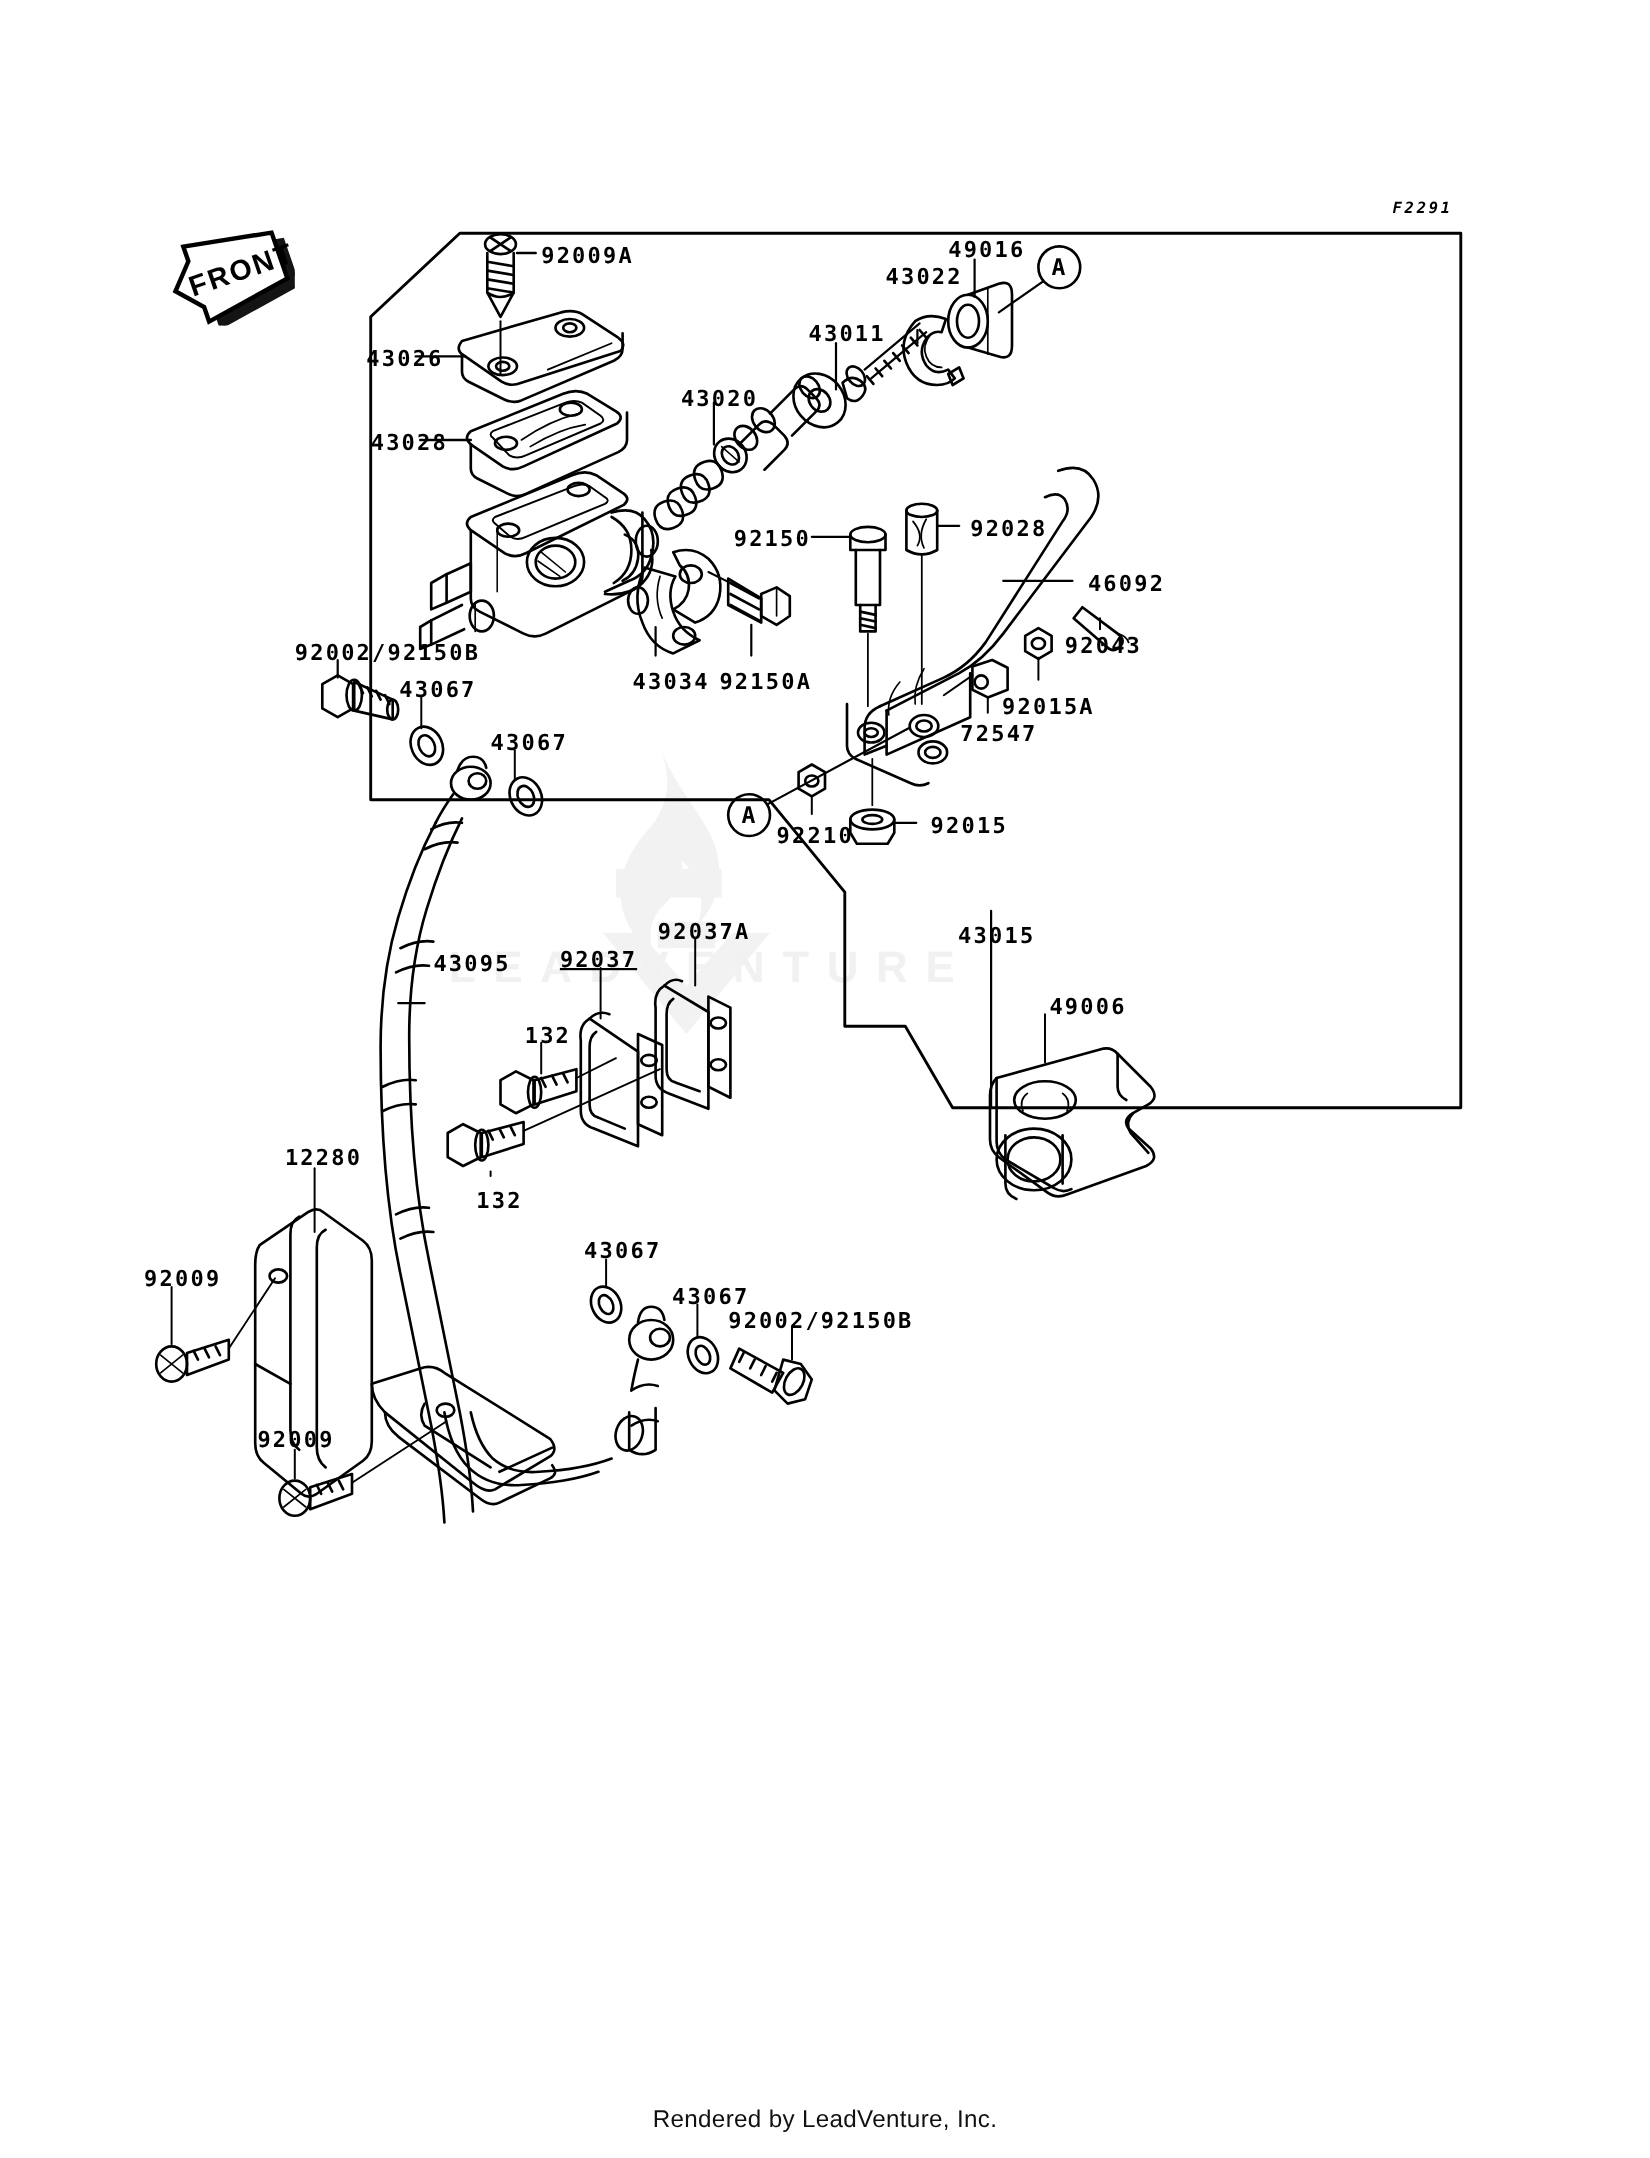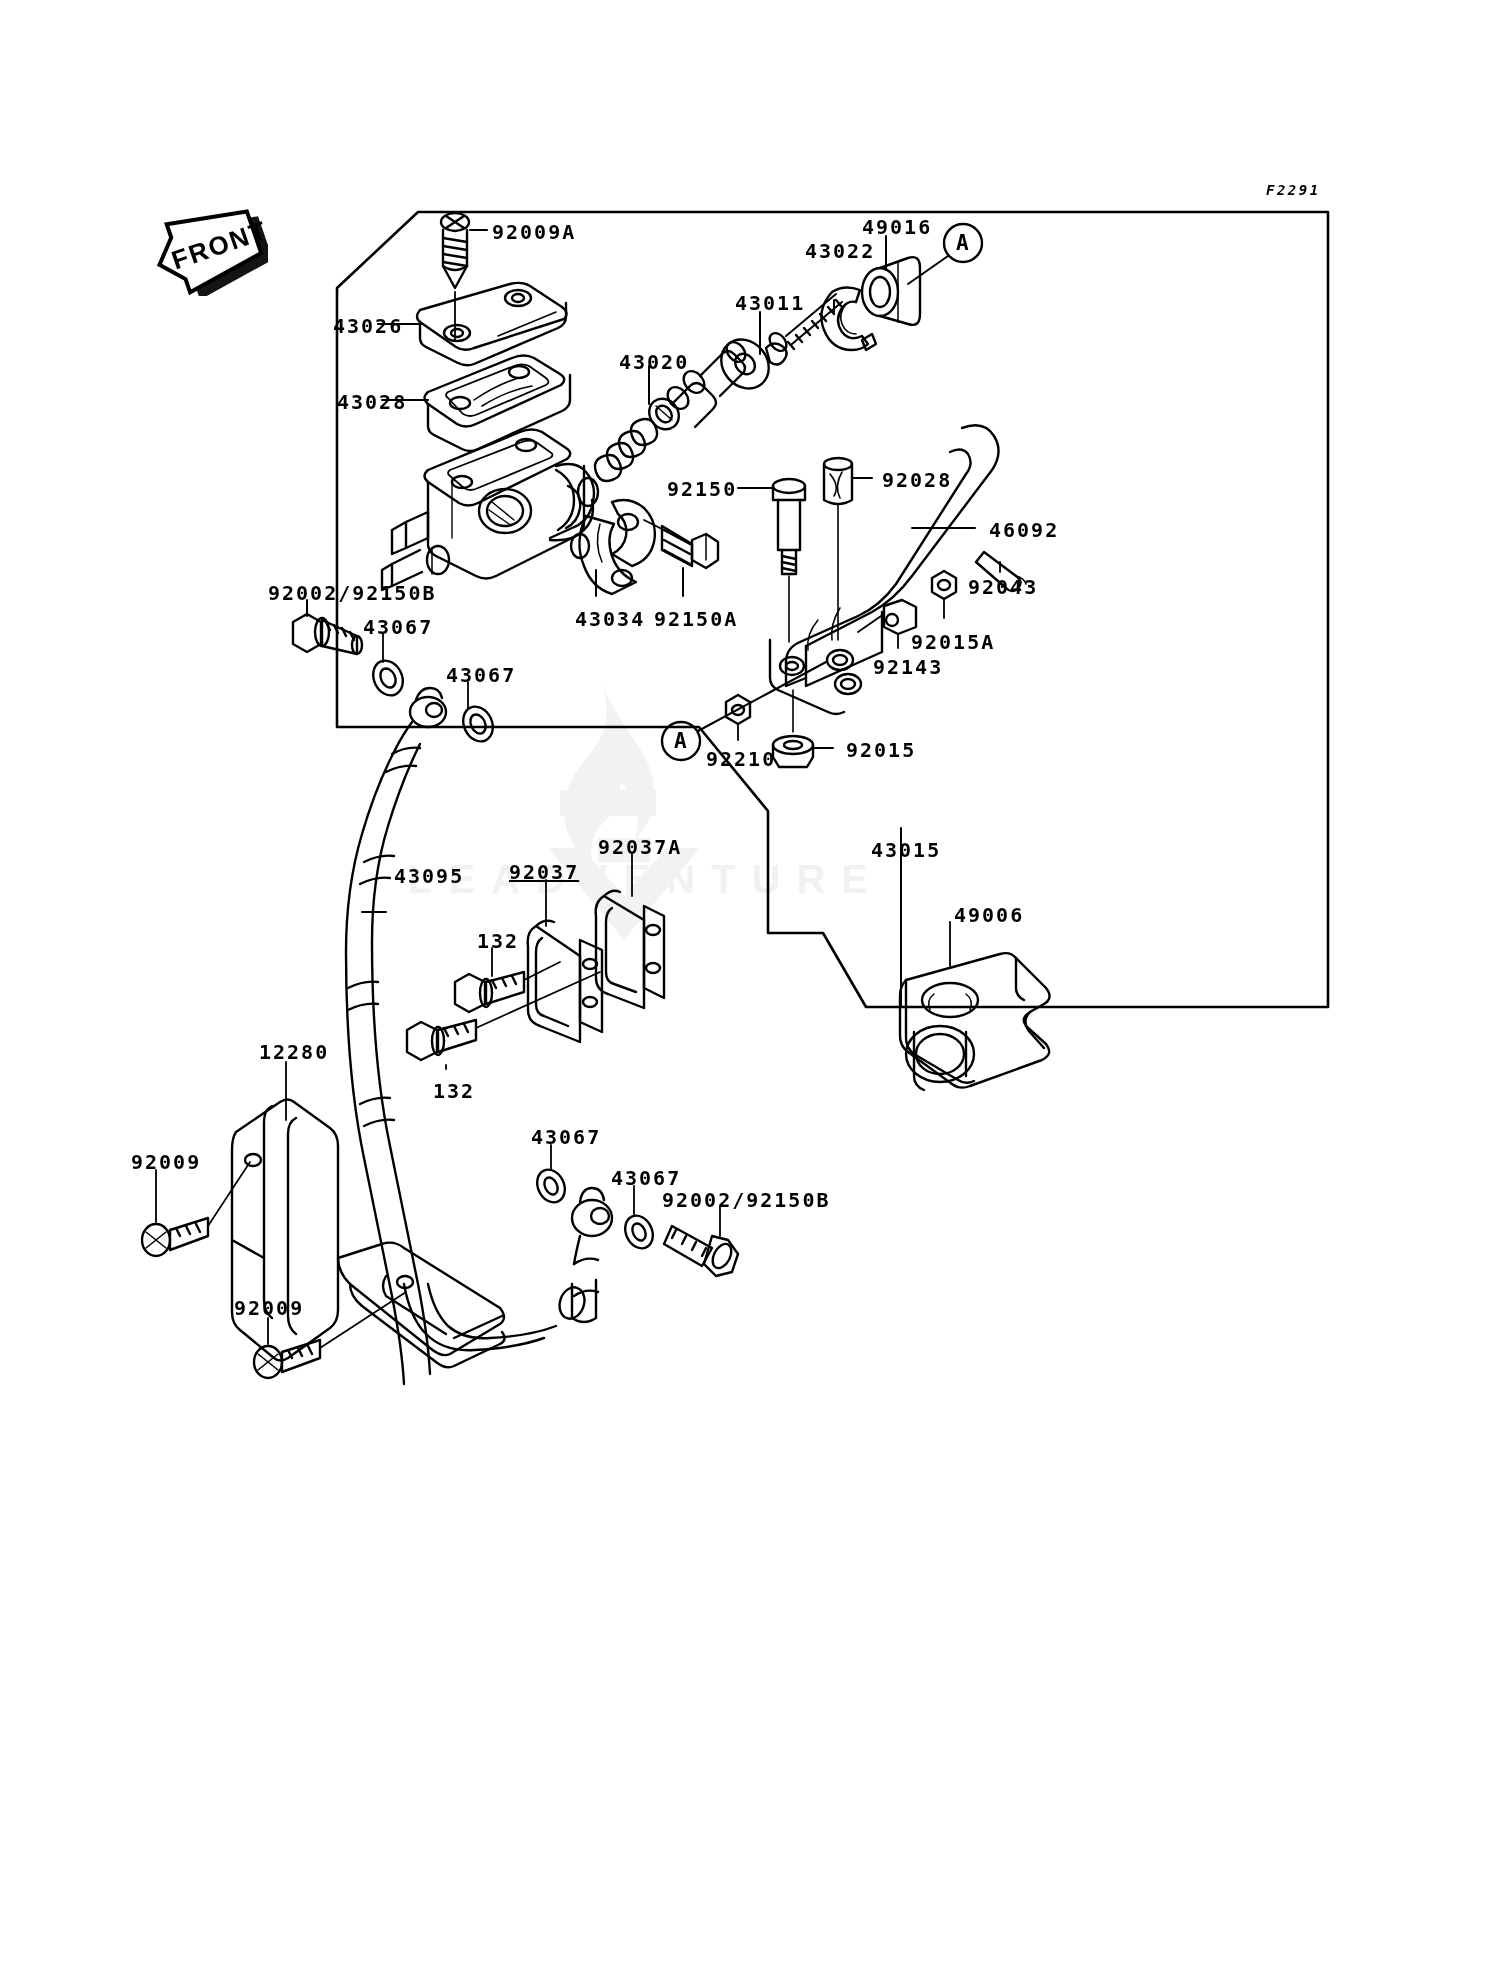--- a/index.html
+++ b/index.html
@@ -436,21 +436,21 @@
       <div class="lbl" style="left: 337px; top: 392px;">43028</div>
       <div class="lbl" style="left: 619px; top: 352px;">43020</div>
       <div class="lbl" style="left: 735px; top: 293px;">43011</div>
       <div class="lbl" style="left: 805px; top: 241px;">43022</div>
       <div class="lbl" style="left: 862px; top: 217px;">49016</div>
       <div class="lbl" style="left: 667px; top: 479px;">92150</div>
       <div class="lbl" style="left: 882px; top: 470px;">92028</div>
       <div class="lbl" style="left: 989px; top: 520px;">46092</div>
       <div class="lbl" style="left: 968px; top: 577px;">92043</div>
       <div class="lbl" style="left: 911px; top: 632px;">92015A</div>
-      <div class="lbl" style="left: 873px; top: 657px;">92143</div>
+      <div class="lbl" style="left: 873px; top: 657px;">72547</div>
       <div class="lbl" style="left: 575px; top: 609px;">43034</div>
       <div class="lbl" style="left: 654px; top: 609px;">92150A</div>
       <div class="lbl" style="left: 706px; top: 749px;">92210</div>
       <div class="lbl" style="left: 846px; top: 740px;">92015</div>
       <div class="lbl" style="left: 871px; top: 840px;">43015</div>
       <div class="lbl" style="left: 268px; top: 583px;">92002/92150B</div>
       <div class="lbl" style="left: 363px; top: 617px;">43067</div>
       <div class="lbl" style="left: 446px; top: 665px;">43067</div>
       <div class="lbl" style="left: 394px; top: 866px;">43095</div>
       <div class="lbl" style="left: 509px; top: 862px; text-decoration: underline;">92037</div>
@@ -459,14 +459,15 @@
       <div class="lbl" style="left: 433px; top: 1081px;">132</div>
       <div class="lbl" style="left: 259px; top: 1042px;">12280</div>
       <div class="lbl" style="left: 131px; top: 1152px;">92009</div>
       <div class="lbl" style="left: 234px; top: 1298px;">92009</div>
       <div class="lbl" style="left: 531px; top: 1127px;">43067</div>
       <div class="lbl" style="left: 611px; top: 1168px;">43067</div>
       <div class="lbl" style="left: 662px; top: 1190px;">92002/92150B</div>
       <div class="lbl" style="left: 925px; top: 905px; margin-left: 29px;">49006</div>
     </div>
 
+  <div id="footer">Rendered by LeadVenture, Inc.</div>
 
 </div>
 
 </body></html>

